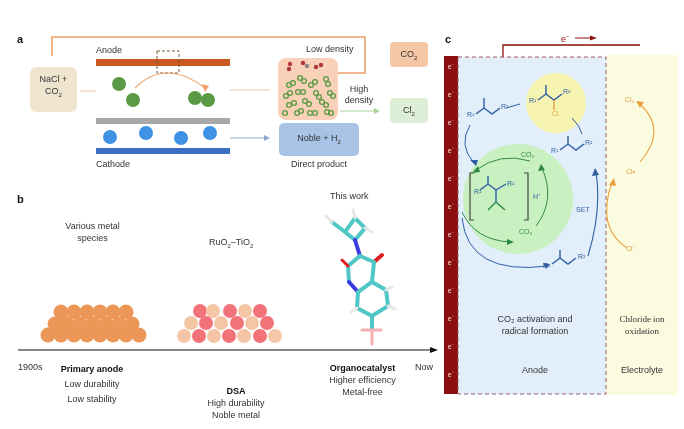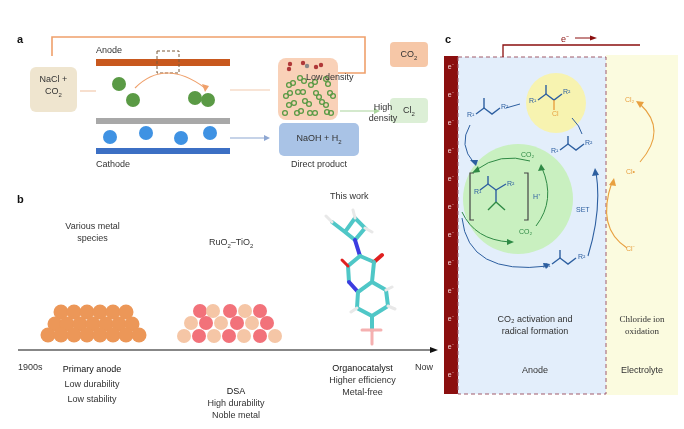--- a/index.html
+++ b/index.html
@@ -1,21 +1,21 @@
 <!DOCTYPE html>
 <html><head>
 <meta charset="utf-8">
 <style>
   html,body{margin:0;padding:0;background:#fff;}
   body{width:684px;height:429px;position:relative;overflow:hidden;font-family:"Liberation Sans",sans-serif;color:#222;}
   .abs{position:absolute;}
   .lbl{font-size:9px;color:#333;white-space:nowrap;}
   .panel-letter{font-weight:bold;font-size:11px;color:#111;}
   .center{text-align:center;}
-  .bold{font-weight:normal;color:#111;}
+  .bold{font-weight:bold;color:#111;}
 </style>
 </head>
 <body>
 
 <div class="abs panel-letter" style="left:17px;top:33px;">a</div>
 
 <svg class="abs" style="left:0;top:0;" width="440" height="180" viewBox="0 0 440 180">
 
   <path d="M52 56 V37 H365 V73 H337" fill="none" stroke="#efa06b" stroke-width="1.6"></path>
 
@@ -97,33 +97,33 @@
 
   <rect x="390" y="98" width="38" height="25" rx="4" fill="#dcefd6"></rect>
 </svg>
 
 <div class="abs lbl center" style="left:30px;top:73px;width:47px;line-height:12px;">
   <span>NaCl +</span><br>
   <span>CO</span><sub style="font-size:6px;">2</sub>
 </div>
 <div class="abs lbl" style="left:96px;top:45px;">Anode</div>
 <div class="abs lbl" style="left:96px;top:159px;">Cathode</div>
-<div class="abs lbl" style="left:306px;top:44px;margin-top:28px;">Low density</div>
-<div class="abs lbl center" style="left:340px;top:102px;width:38px;line-height:11px;margin-left:24px;">
+<div class="abs lbl" style="left:306px;top:44px;">Low density</div>
+<div class="abs lbl center" style="left:340px;top:84px;width:38px;line-height:11px;">
   <span>High</span><br>
   <span>density</span>
 </div>
 <div class="abs lbl center" style="left:390px;top:49px;width:38px;">
   <span>CO</span><sub style="font-size:6px;">2</sub>
 </div>
 <div class="abs lbl center" style="left:390px;top:105px;width:38px;">
   <span>Cl</span><sub style="font-size:6px;">2</sub>
 </div>
 <div class="abs lbl center" style="left:279px;top:133px;width:80px;">
-  <span>NaOH + H</span><sub style="font-size:6px;">2</sub>
+  <span>Noble + H</span><sub style="font-size:6px;">2</sub>
 </div>
 <div class="abs lbl" style="left:291px;top:159px;">Direct product</div>
 
 <div class="abs panel-letter" style="left:17px;top:193px;">b</div>
 
 <div class="abs lbl center" style="left:55px;top:220px;width:75px;line-height:12px;">
   <span>Various metal</span><br>
   <span>species</span>
 </div>
 <div class="abs lbl" style="left:209px;top:237px;">

